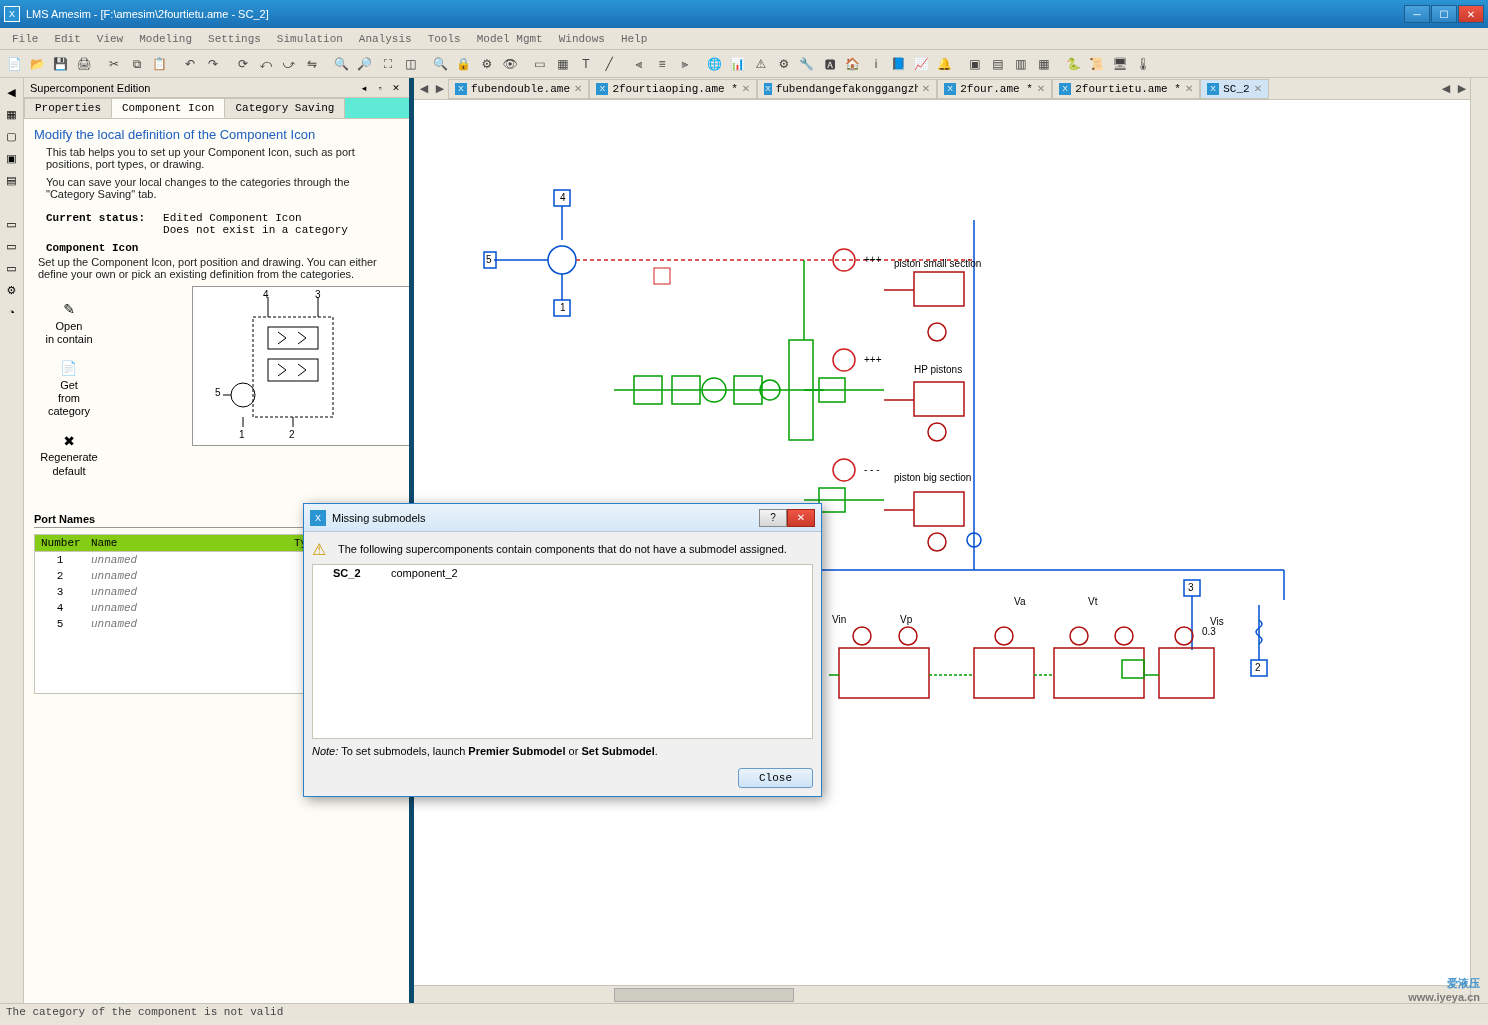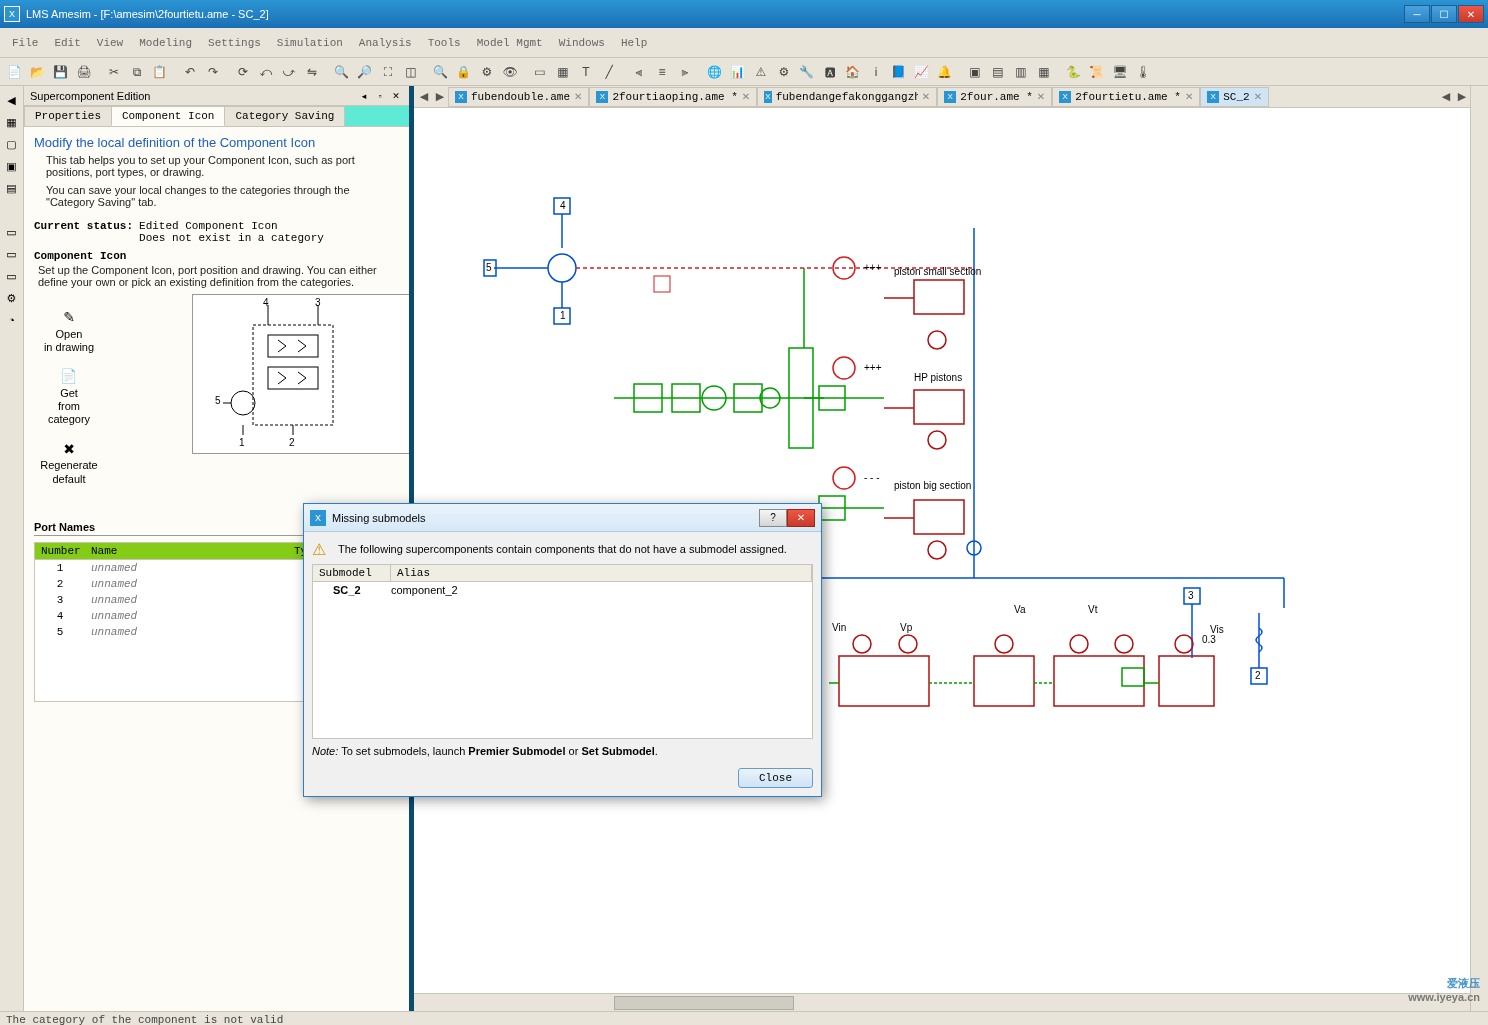--- a/index.html
+++ b/index.html
@@ -2,39 +2,39 @@
 <html><head>
 <meta charset="utf-8">
 <style>
 * { margin:0; padding:0; box-sizing:border-box; font-family:Tahoma,Arial,sans-serif; font-size:11px; }
 body { background:#eae7e0; width:1488px; height:1025px; overflow:hidden; position:relative; }
 .titlebar { height:28px; background:linear-gradient(#2b95d4,#1a6fb5); display:flex; align-items:center; padding:0 4px; color:#fff; }
 .titlebar .app-icon { width:16px; height:16px; background:#2b95d4; border:1px solid #fff; margin-right:6px; display:flex; align-items:center; justify-content:center; font-size:9px; }
 .titlebar .win-btns { margin-left:auto; display:flex; gap:1px; }
 .titlebar .win-btn { width:26px; height:18px; background:linear-gradient(#4aa3dd,#2b85c5); border:1px solid #1a5f8f; display:flex; align-items:center; justify-content:center; font-size:10px; color:#fff; cursor:pointer; }
 .titlebar .win-btn.close { background:linear-gradient(#f05545,#c93a2a); }
-.menubar { height:30px; background:#e8e4da; border-bottom:1px solid #c8c4b8; display:flex; align-items:center; padding:0 4px; }
+.menubar { height:22px; background:#e8e4da; border-bottom:1px solid #c8c4b8; display:flex; align-items:center; padding:0 4px; }
 .menubar .menu-item { padding:3px 8px; color:#666; font-family:'Courier New',monospace; cursor:pointer; }
 .toolbar { height:28px; background:#e8e4da; border-bottom:1px solid #c8c4b8; display:flex; align-items:center; padding:2px 4px; gap:1px; }
 .tool-btn { width:22px; height:22px; border:1px solid transparent; display:flex; align-items:center; justify-content:center; font-size:12px; cursor:pointer; color:#444; }
 .tool-sep { width:6px; }
 .main-area { display:flex; height:calc(100% - 100px); }
 .left-strip { width:24px; background:#e8e4da; border-right:1px solid #c8c4b8; display:flex; flex-direction:column; gap:2px; padding-top:4px; align-items:center; }
 .strip-btn { width:20px; height:20px; display:flex; align-items:center; justify-content:center; font-size:11px; cursor:pointer; }
 .panel { width:390px; background:#fdfcf6; border-right:5px solid #0c4a6e; display:flex; flex-direction:column; }
 .panel-header { height:20px; background:#e8e4da; display:flex; align-items:center; padding:0 6px; font-family:'Courier New',monospace; border-bottom:1px solid #c8c4b8; }
 .panel-header .hdr-btns { margin-left:auto; display:flex; gap:2px; }
 .panel-header .hdr-btn { width:14px; height:14px; font-size:9px; display:flex; align-items:center; justify-content:center; cursor:pointer; }
 .panel-tabs { display:flex; background:#5eead4; border-bottom:1px solid #c8c4b8; }
 .panel-tab { padding:3px 10px; border:1px solid #c8c4b8; border-bottom:none; margin-right:-1px; background:#e8e4da; cursor:pointer; font-family:'Courier New',monospace; }
 .panel-tab.active { background:#fdfcf6; border-bottom:1px solid #fdfcf6; position:relative; z-index:1; }
 .panel-body { padding:8px 10px; overflow-y:auto; flex:1; }
 .panel-title { color:#2060c0; font-size:13px; margin-bottom:4px; }
 .panel-text { color:#222; margin-bottom:6px; padding-left:12px; }
-.panel-label { font-family:'Courier New',monospace; font-weight:bold; margin:6px 0 2px; }
+.panel-label { font-family:'Courier New',monospace; font-weight:bold; margin:6px 12px 2px; }
 .icon-actions { display:flex; gap:4px; margin:10px 0; }
 .icon-action { width:70px; text-align:center; border:1px solid transparent; padding:4px 2px; cursor:pointer; font-family:'Courier New',monospace; font-size:10px; line-height:1.2; }
 .icon-action .glyph { font-size:14px; display:block; margin-bottom:2px; }
 .icon-preview { border:1px solid #999; width:220px; height:160px; margin-left:88px; background:#fff; position:relative; }
 .port-names-hdr { font-family:'Courier New',monospace; font-weight:bold; border-bottom:1px solid #999; margin-top:20px; padding-bottom:2px; display:flex; }
 .port-names-hdr .chev { margin-left:auto; }
 .port-table { border:1px solid #c8c4b8; margin-top:6px; height:160px; background:#fff; }
 .port-table-hdr { display:flex; background:#84cc16; border-bottom:1px solid #c8c4b8; }
 .port-table-hdr div, .port-row div { padding:2px 6px; font-family:'Courier New',monospace; }
 .pt-num { width:50px; text-align:right; }
@@ -208,21 +208,21 @@
           <div style="font-family:'Courier New',monospace">Does not exist in a category</div>
         </div>
       </div>
       <div class="panel-label">Component Icon</div>
       <div class="panel-text" style="padding-left:4px">Set up the Component Icon, port position and drawing. You can either define your own or pick an existing definition from the categories.</div>
       <div style="display:flex">
         <div class="icon-actions" id="icon-actions" style="flex-direction:column">
             <div class="icon-action">
               <span class="glyph">✎</span>
               <div>Open</div>
-              <div>in drawing</div>
+              <div>in contain</div>
             </div>
             <div class="icon-action">
               <span class="glyph">📄</span>
               <div>Get</div>
               <div>from category</div>
             </div>
             <div class="icon-action">
               <span class="glyph">✖</span>
               <div>Regenerate</div>
               <div>default</div>
@@ -440,24 +440,20 @@
       <div class="win-btn">?</div>
       <div class="win-btn close">✕</div>
     </div>
   </div>
   <div class="dialog-body">
     <div class="dialog-msg">
       <span class="warn-icon">⚠</span>
       <span>The following supercomponents contain components that do not have a submodel assigned.</span>
     </div>
     <div class="dialog-table">
-      <div class="dialog-table-hdr">
-        <div class="dt-sub">Submodel</div>
-        <div class="dt-alias">Alias</div>
-      </div>
       <div id="dialog-rows">
           <div class="dialog-row">
             <div class="dt-sub">SC_2</div>
             <div class="dt-alias">component_2</div>
           </div>
         </div>
     </div>
     <div class="dialog-note">
       <em>Note:</em><span> To set submodels, launch </span><b>Premier Submodel</b><span> or </span><b>Set Submodel</b><span>.</span>
     </div>

